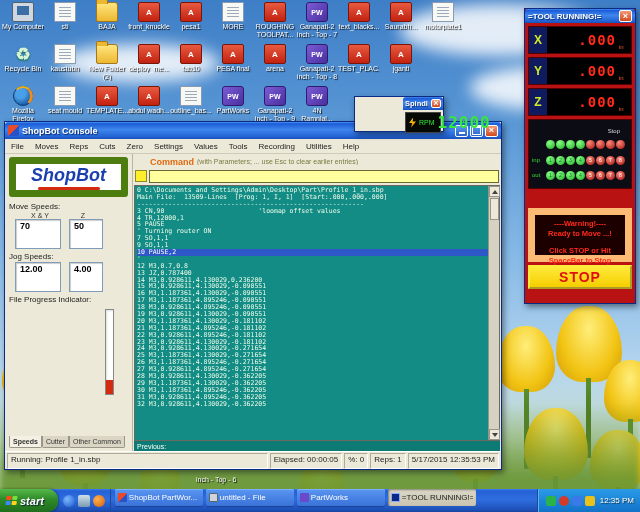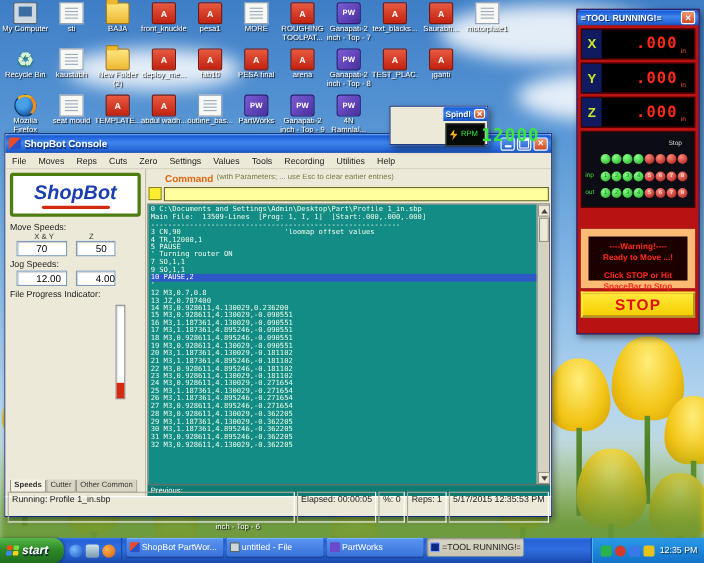--- a/index.html
+++ b/index.html
@@ -53,31 +53,31 @@
   .tb-btn.min::after{content:"";width:6px;height:2px;background:#fff;position:absolute;bottom:2px;left:3px;}
   .tb-btn.max::after{content:"";width:7px;height:6px;border:1px solid #fff;border-top-width:2px;}
   .tb-btn.close::after{content:"×";font-weight:bold;font-size:9px;line-height:1;}
   .app-ico{width:11px;height:11px;background:linear-gradient(135deg,#e84a2a 50%,#2a52c8 50%);border-radius:2px;flex:none;}
   
   .shopbot{left:4px;top:121px;width:498px;height:349px;background:#ece9d8;display:flex;flex-direction:column;z-index:5;}
   .menubar{height:15px;display:flex;align-items:center;padding:0 2px;gap:3px;border-bottom:1px solid #cfcab8;background:#ece9d8;flex:none;}
   .menu-item{font-size:8px;padding:1px 4px;color:#222;}
   .sb-main{flex:1;display:flex;min-height:0;}
   .left-panel{width:128px;border-right:1px solid #b8b4a0;padding:3px 4px;display:flex;flex-direction:column;background:#ece9d8;}
-  .logo{background:#fff;border:3px solid #4d7c0f;border-radius:3px;height:40px;display:flex;flex-direction:column;
+  .logo{background:#fff;border:7px solid #4d7c0f;border-radius:3px;height:40px;display:flex;flex-direction:column;
     align-items:center;justify-content:center;margin-bottom:2px;flex:none;}
   .logo-text{font-size:18px;font-weight:bold;font-style:italic;color:#1b3fae;}
   .logo-swoosh{width:62px;height:3px;background:#d42a10;border-radius:2px;margin-top:1px;}
   .lp-label{font-size:8px;color:#222;margin:3px 0 1px;}
   .lp-heads{display:flex;font-size:7px;color:#333;}
   .lp-heads span:first-child{width:50px;text-align:center;margin-left:6px;}
   .lp-heads span:last-child{width:36px;text-align:center;}
   .lp-fields{display:flex;gap:8px;margin-left:6px;}
-  .fld{display:inline-block;width:46px;height:14px;background:#fff;border:1px solid #7f9db9;
-    font-size:9px;line-height:12px;padding:0 17px;color:#000;box-shadow:inset 1px 1px 1px #0003;}
+  .fld{display:inline-block;width:46px;height:30px;background:#fff;border:1px solid #7f9db9;
+    font-size:9px;line-height:12px;padding:0 4px;color:#000;box-shadow:inset 1px 1px 1px #0003;font-weight:bold;}
   .fld.sm{width:34px;}
   .prog{flex:1;display:flex;flex-direction:column;}
   .prog-track{width:9px;height:86px;border:1px solid #888;background:#fff;margin:4px 14px 0 auto;
     position:relative;box-shadow:inset 1px 1px 2px #0002;}
   .prog-fill{position:absolute;bottom:0;left:0;right:0;height:14px;background:#d42a10;}
   .ltabs{display:flex;margin-top:auto;flex:none;}
   .ltab{font-size:7px;padding:2px 3px;border:1px solid #9a958a;border-top:none;background:#dbd6c4;
     border-radius:0 0 2px 2px;color:#333;white-space:nowrap;}
   .ltab.active{background:#f4f1e4;font-weight:bold;}
   .right-panel{flex:1;display:flex;flex-direction:column;min-width:0;background:#ece9d8;padding:1px 1px 0 1px;}
@@ -100,21 +100,21 @@
   .sarr.dn::after{top:3px;border-top:4px solid #444;}
   .sthumb{width:9px;height:22px;background:#ece9d8;border:1px solid #9a958a;margin-top:1px;}
   .prev-band{height:10px;background:#0e7a74;color:#fff;font-size:7px;padding:0 3px;display:flex;align-items:center;flex:none;}
   .prev-box{height:33px;background:#19948c;border:1px solid #0a5a55;display:flex;padding:1px 2px;position:relative;flex:none;}
   #prev-lines{flex:1;font-family:"DejaVu Sans Mono",monospace;font-size:6.5px;color:#f2fff2;}
   .prev-line{line-height:7.5px;white-space:pre;}
   .prev-icons{position:absolute;right:3px;bottom:2px;display:flex;gap:2px;}
   .pic{width:9px;height:9px;border-radius:2px;background:linear-gradient(135deg,#4a7ae8,#1a3a9e);border:1px solid #0a2a7e;}
   .statusbar{height:18px;background:#ece9d8;border-top:1px solid #fff;display:flex;align-items:center;
     gap:2px;padding:1px 2px;font-size:8px;color:#222;flex:none;}
-  .st{border:1px solid #b0ab98;border-right-color:#fff;border-bottom-color:#fff;height:28px;line-height:12px;
+  .st{border:1px solid #b0ab98;border-right-color:#fff;border-bottom-color:#fff;height:16px;line-height:12px;
     padding:0 3px;white-space:nowrap;overflow:hidden;}
   .st.running{flex:1;}
   
   .tool{left:524px;top:8px;width:112px;height:296px;background:#b81212;display:flex;flex-direction:column;z-index:8;}
   .tool .tb-title{font-size:8px;}
   .tool-body{flex:1;display:flex;flex-direction:column;padding:3px;gap:3px;}
   #axes{display:flex;flex-direction:column;gap:3px;}
   .axis-row{height:28px;background:#000;display:flex;align-items:stretch;border:1px solid #500;}
   .axis-label{width:18px;font-size:12px;font-weight:bold;color:#cde82a;background:#101a5e;
     display:flex;align-items:center;justify-content:center;}

